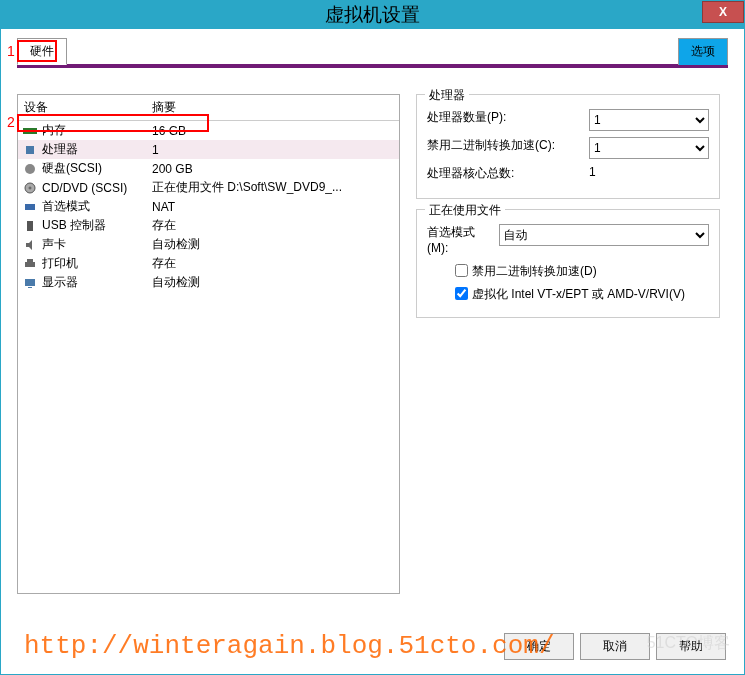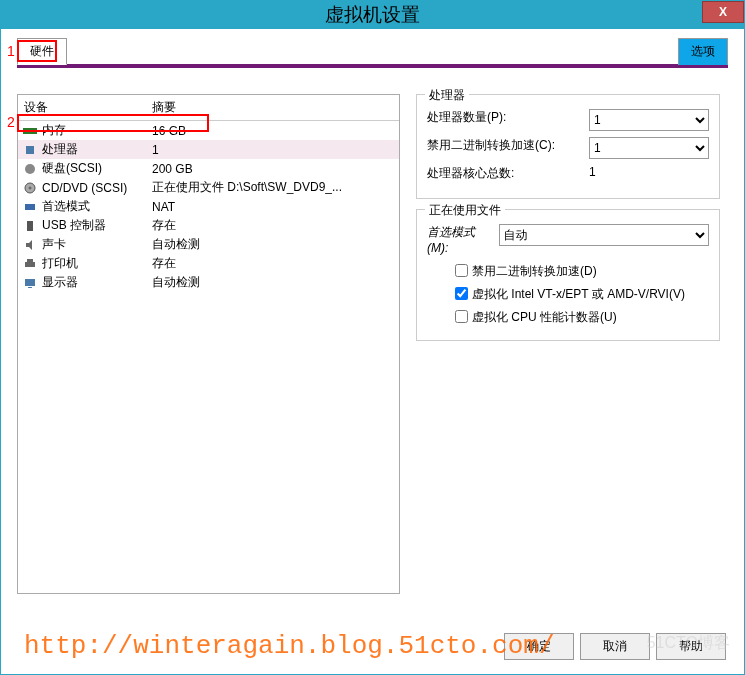--- a/index.html
+++ b/index.html
@@ -202,35 +202,31 @@
           </div>
           <div class="field-row">
             <span class="field-label">处理器核心总数:</span>
             <span class="field-value">1</span>
           </div>
         </div>
 
         <div class="fieldset">
           <div class="fieldset-legend">正在使用文件</div>
           <div class="field-row">
-            <span class="field-label" style="width:80px;font-style:italic;">首选模式(M):</span>
+            <span class="field-label" style="width:80px;">首选模式(M):</span>
             <select class="wide"><option>自动</option></select>
           </div>
           <div class="checkbox-row">
             <input type="checkbox" style="">
             <span>禁用二进制转换加速(D)</span>
           </div>
 
           <div class="checkbox-row">
             <input type="checkbox" checked="" style="">
             <span>虚拟化 Intel VT-x/EPT 或 AMD-V/RVI(V)</span>
-          </div>
-          <div class="checkbox-row">
-            <input type="checkbox" style="">
-            <span>虚拟化 CPU 性能计数器(U)</span>
           </div>
         </div>
 
       </div>
     </div>
 
     <div class="bottom-buttons">
       <button class="btn">确定</button>
       <button class="btn">取消</button>
       <button class="btn">帮助</button>

